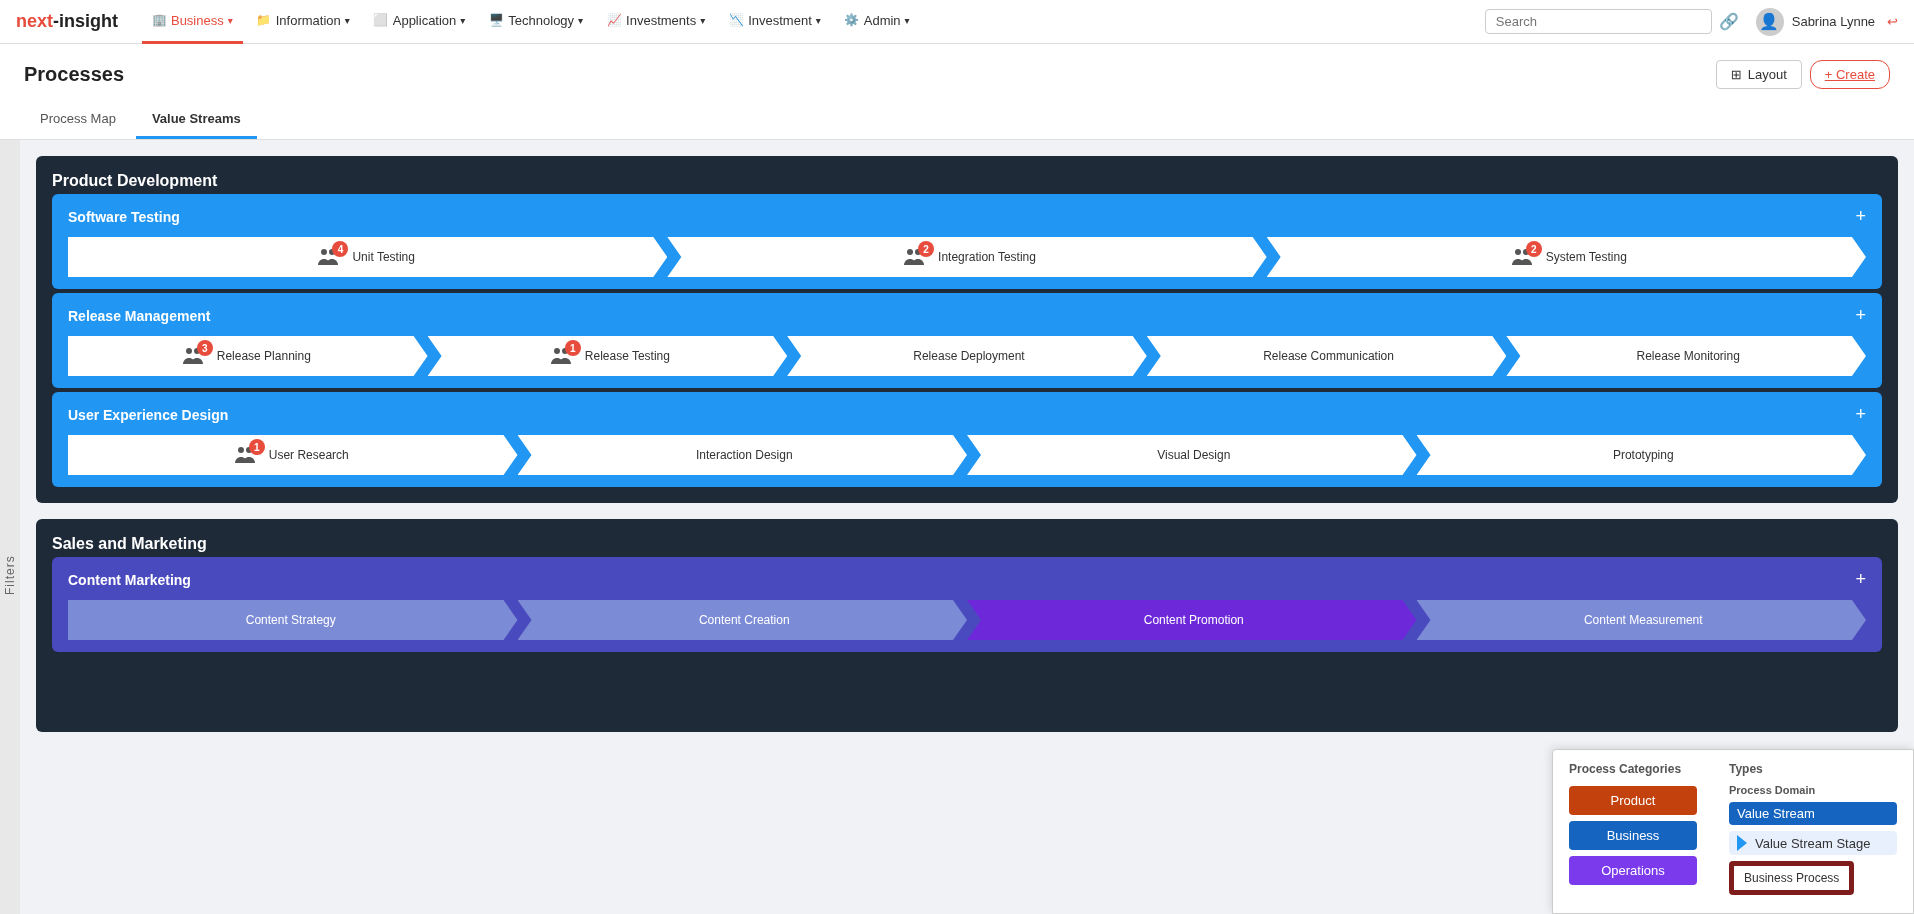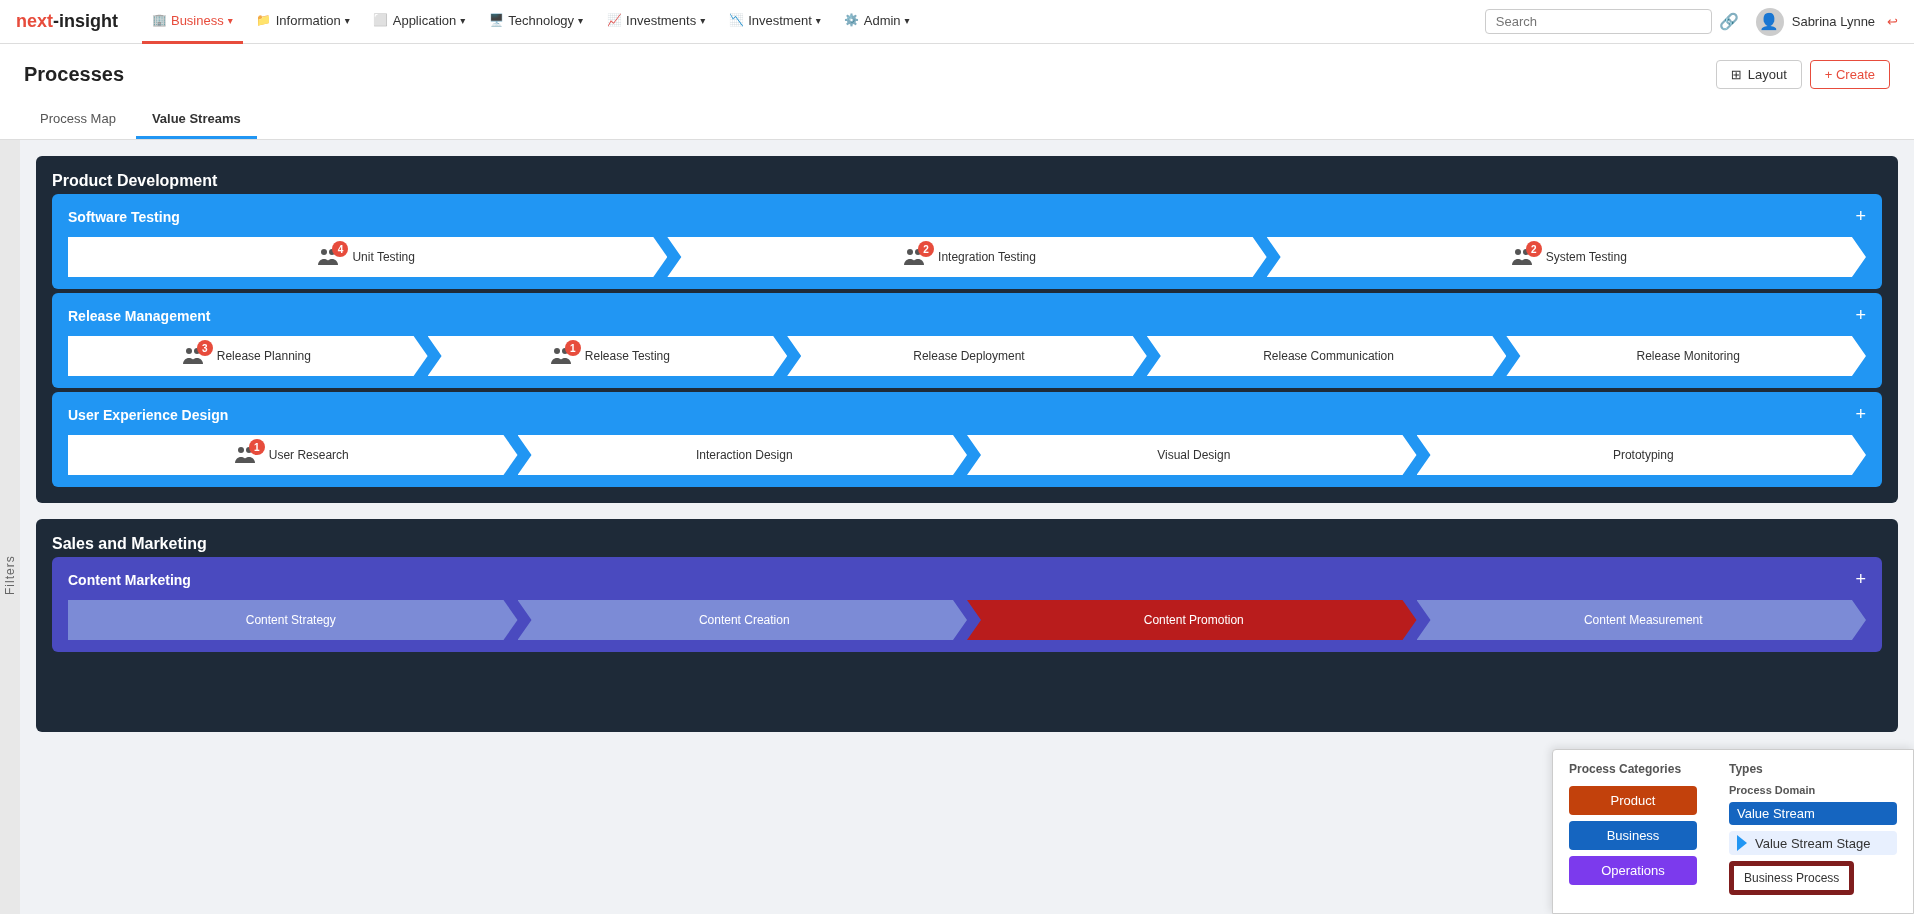--- a/index.html
+++ b/index.html
@@ -48,22 +48,22 @@
     .page-title-row { display: flex; align-items: center; justify-content: space-between; margin-bottom: 12px; }
     .page-title { font-size: 20px; font-weight: bold; color: #222; }
     .header-actions { display: flex; gap: 8px; }
     .btn-layout {
       display: flex; align-items: center; gap: 6px; padding: 6px 14px;
       border: 1px solid #ccc; border-radius: 4px; background: #fff;
       cursor: pointer; font-size: 13px; color: #333;
     }
     .btn-create {
       display: flex; align-items: center; gap: 6px; padding: 6px 14px;
-      border: 1px solid #e74c3c; border-radius: 4px; background: #fff;
-      cursor: pointer; font-size: 13px; color: #e74c3c;
+      border: 1px solid #e74c3c; border-radius: 12px; background: #fff;
+      cursor: pointer; font-size: 13px; color: #e74c3c; text-decoration: underline;
     }
     .tabs { display: flex; gap: 0; }
     .tab {
       padding: 10px 16px; cursor: pointer; font-size: 13px; color: #555;
       border-bottom: 3px solid transparent; margin-right: 4px;
     }
     .tab.active { color: #333; border-bottom-color: #2196F3; font-weight: bold; }
 
     
     .content-area { padding: 16px 16px 16px 16px; display: flex; flex-direction: column; gap: 16px; }
@@ -391,21 +391,21 @@
               <div class="step-chevron first" style="background:#7c8bd6;">
                 <span class="step-text" style="color:#fff;">Content Strategy</span>
               </div>
             </div>
             <div class="step-item">
               <div class="step-chevron" style="background:#7c8bd6;">
                 <span class="step-text" style="color:#fff;">Content Creation</span>
               </div>
             </div>
             <div class="step-item">
-              <div class="step-chevron" style="background:#b91c1c;">
+              <div class="step-chevron" style="background:#6d28d9;">
                 <span class="step-text" style="color:#fff;">Content Promotion</span>
               </div>
             </div>
             <div class="step-item">
               <div class="step-chevron" style="background:#7c8bd6;">
                 <span class="step-text" style="color:#fff;">Content Measurement</span>
               </div>
             </div>
           </div>
         </div>

